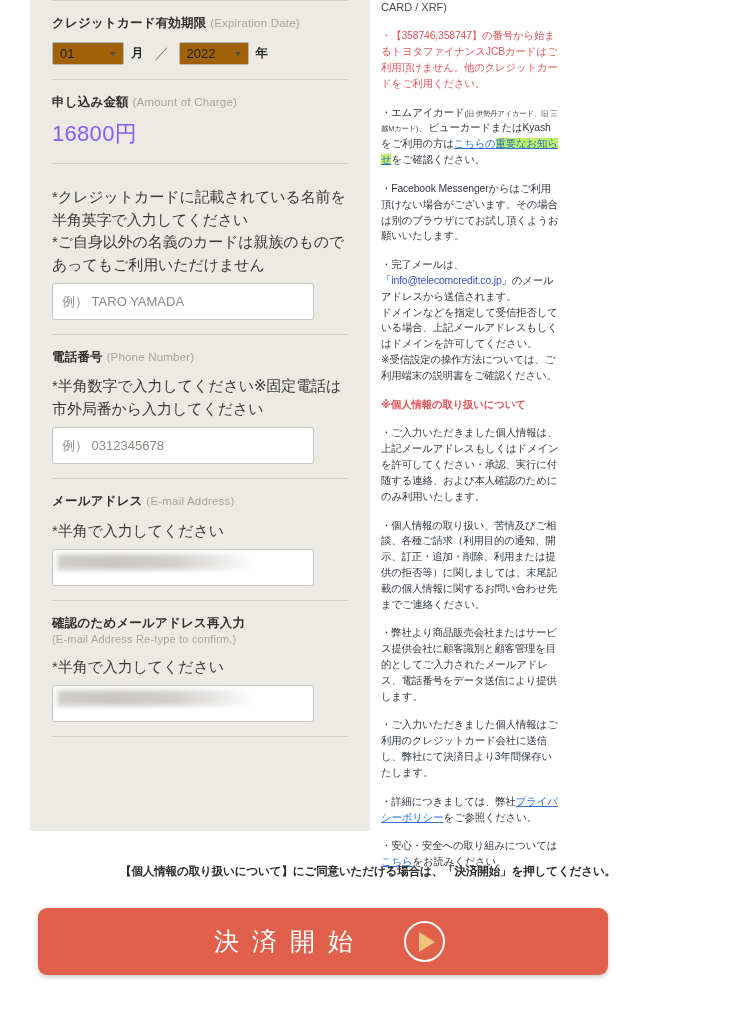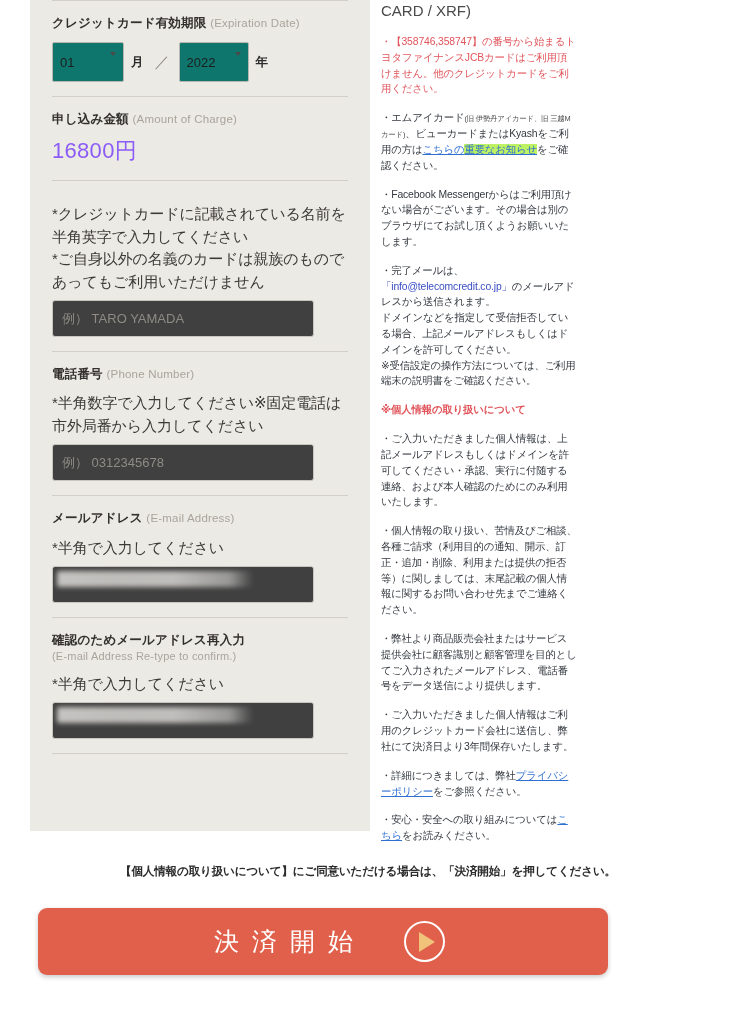--- a/index.html
+++ b/index.html
@@ -82,28 +82,28 @@
 
   .expiry-row {
     display: flex;
     align-items: center;
     margin-top: 10px;
     gap: 0;
   }
   .sel {
     -webkit-appearance: none;
     appearance: none;
-    background: #0f766e;
+    background: #a16207;
     border: 1px solid #b9b6b0;
     border-radius: 2px;
     font-family: inherit;
     font-size: 13px;
     color: #1d1d1d;
     padding: 3px 22px 3px 7px;
-    height: 40px;
+    height: 23px;
     line-height: 1;
   }
   .sel-wrap { position: relative; display: inline-block; }
   .sel-wrap::after {
     content: "";
     position: absolute;
     right: 8px; top: 10px;
     width: 0; height: 0;
     border-left: 3.5px solid transparent;
     border-right: 3.5px solid transparent;
@@ -128,21 +128,21 @@
     font-size: 22px;
     color: #8b5cf6;
     margin-top: 8px;
     letter-spacing: .3px;
   }
 
   .txt {
     display: block;
     width: 262px;
     height: 37px;
-    background: #404040;
+    background: #ffffff;
     border: 1px solid #c9c6c0;
     border-radius: 3px;
     font-family: inherit;
     font-size: 13px;
     color: #8e8b86;
     padding: 12px 9px;
     margin-top: 3px;
   }
   .txt::placeholder { color: #8e8b86; opacity: 1; }
   .redact-wrap { position: relative; display: block; width: 262px; margin-top: 3px; }
@@ -159,29 +159,29 @@
         rgba(198,196,193,.95) 30%,
         rgba(206,204,201,.9) 60%,
         rgba(225,224,222,.55) 88%,
         rgba(255,255,255,0) 100%);
     filter: blur(2.6px);
     pointer-events: none;
   }
 
   
   .cut-line {
-    font-size: 15px;
+    font-size: 11px;
     color: #4a4a4a;
     line-height: 1.4;
     margin: 0 0 13px 0;
   }
   .np {
     font-size: 10.4px;
     line-height: 1.52;
-    margin: 0 0 13px 0;
+    margin: 0 16px 13px 0;
     letter-spacing: -0.15px;
     color: #3a3a3a;
   }
   .np.red { color: #e0545a; }
   .np.redbold { color: #e0545a; font-weight: bold; }
   .np.navy { color: #33383f; }
   .lnk { color: #2f6fd0; }
   .lnk-mail { color: #3b4fc4; }
   .hl { background: #bef264; color: #2f6fd0; }
   .ruby { font-size: 7.4px; color: #4a4a4a; letter-spacing: -0.2px; }

